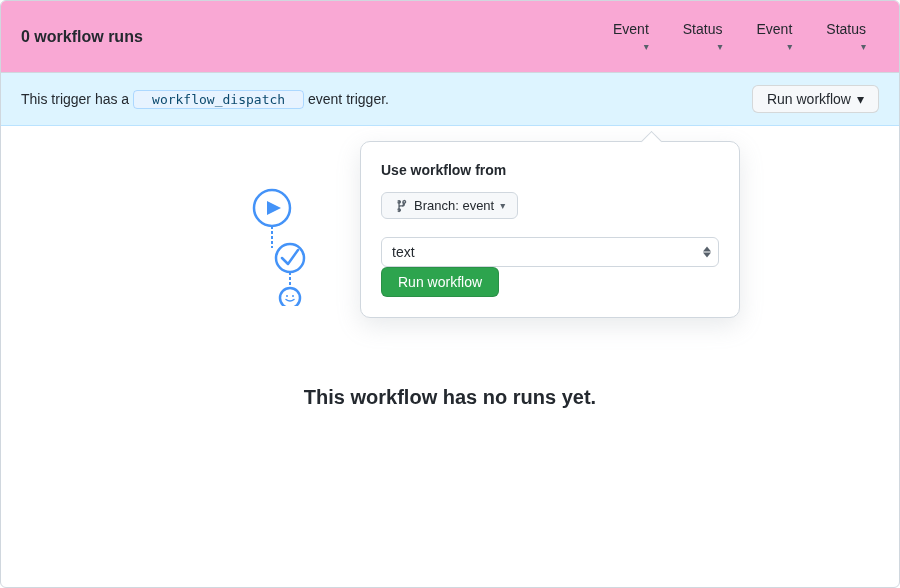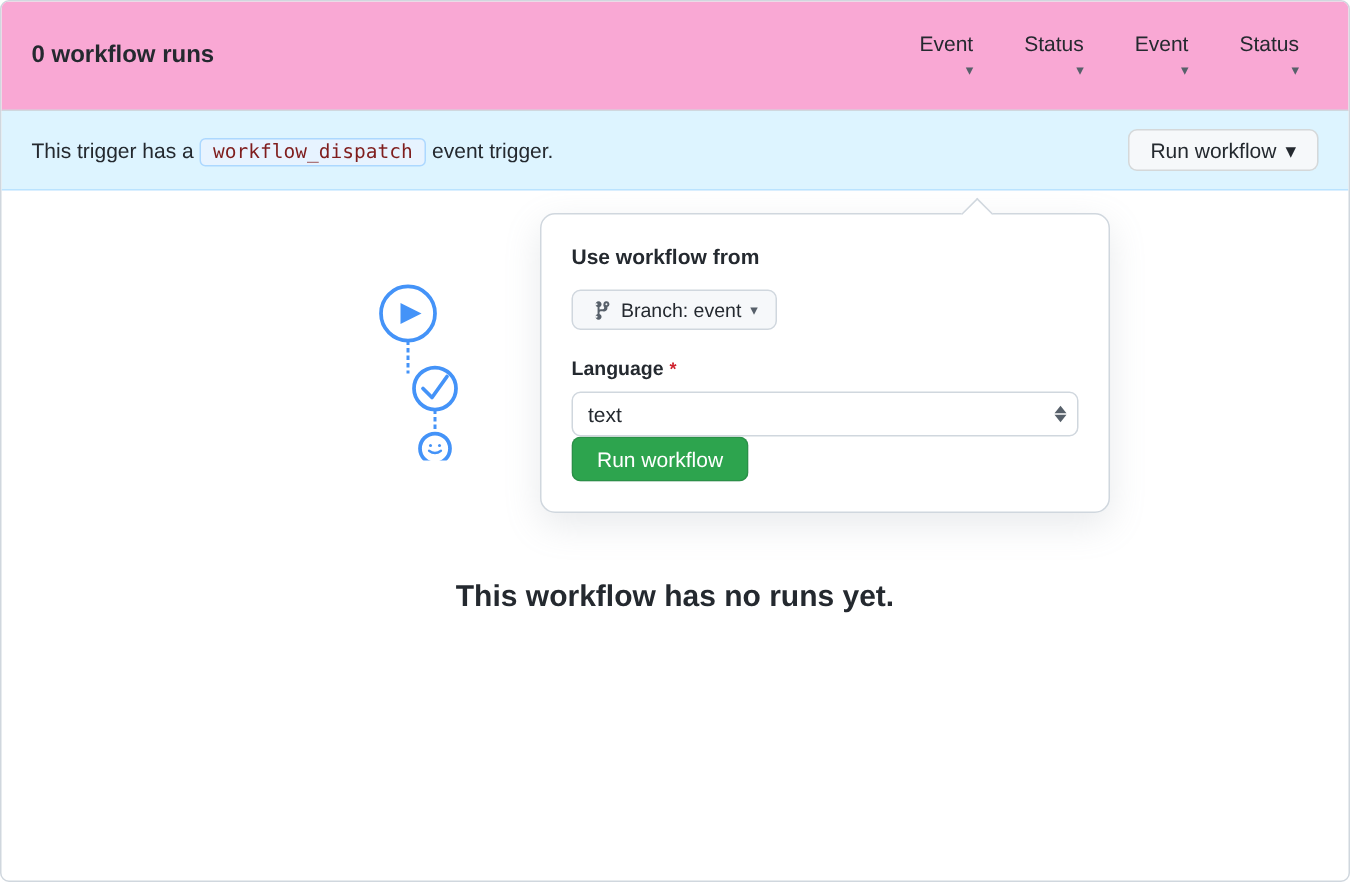--- a/index.html
+++ b/index.html
@@ -65,24 +65,24 @@
       position: relative;
     }
     .info-text {
       font-size: 14px;
       color: #24292f;
     }
     .info-text code {
       background: #e7f3ff;
       border: 1px solid #54aeff66;
       border-radius: 4px;
-      padding: 1px 8px;
+      padding: 1px 18px;
       font-family: ui-monospace, SFMono-Regular, "SF Mono", Consolas, monospace;
       font-size: 13px;
-      color: #7f1d1d;
+      color: #0c4a6e;
     }
     .run-workflow-btn {
       display: flex;
       align-items: center;
       gap: 6px;
       padding: 5px 14px;
       border: 1px solid rgba(27,31,36,0.15);
       border-radius: 6px;
       background: #f6f8fa;
       cursor: pointer;
@@ -291,24 +291,20 @@
       <div class="popup-title">Use workflow from</div>
 
       <button class="branch-selector">
         <svg width="14" height="14" viewBox="0 0 16 16" fill="#57606a">
           <path fill-rule="evenodd" d="M11.75 2.5a.75.75 0 100 1.5.75.75 0 000-1.5zm-2.25.75a2.25 2.25 0 113 2.122V6A2.5 2.5 0 019 8.5H7.5a1 1 0 00-1 1v1.128a2.251 2.251 0 11-1.5 0V5.372a2.25 2.25 0 111.5 0v1.836A2.492 2.492 0 017.5 7H9a1 1 0 001-1v-.628A2.25 2.25 0 019.5 3.25zM4.25 12a.75.75 0 100 1.5.75.75 0 000-1.5zM3.5 3.25a.75.75 0 111.5 0 .75.75 0 01-1.5 0z"></path>
         </svg>
         <span>Branch: event</span>
         <span style="font-size:10px;color:#57606a">▾</span>
       </button>
 
-      <div class="field-label">
-        <span>Language</span>
-        <span class="required-star">*</span>
-      </div>
 
       <div class="text-input-wrapper">
         <input type="text" class="text-input" value="text" placeholder="text" style="">
         
         <div class="spinner-arrows">
           <div class="spinner-arrow up"></div>
           <div class="spinner-arrow down"></div>
         </div>
       </div>
 

